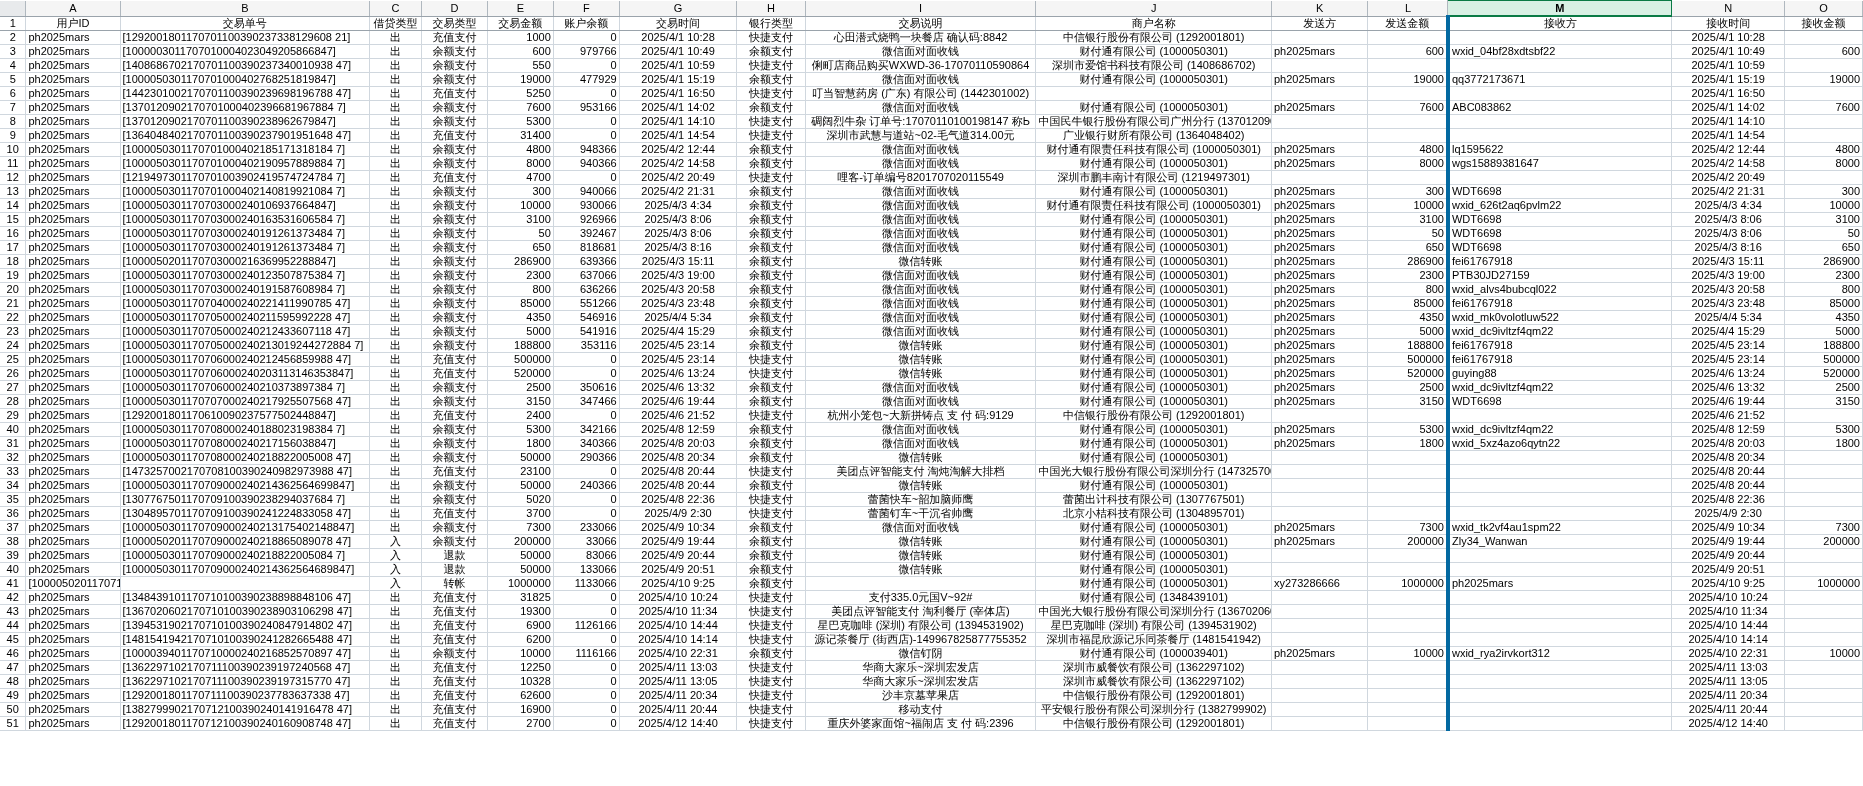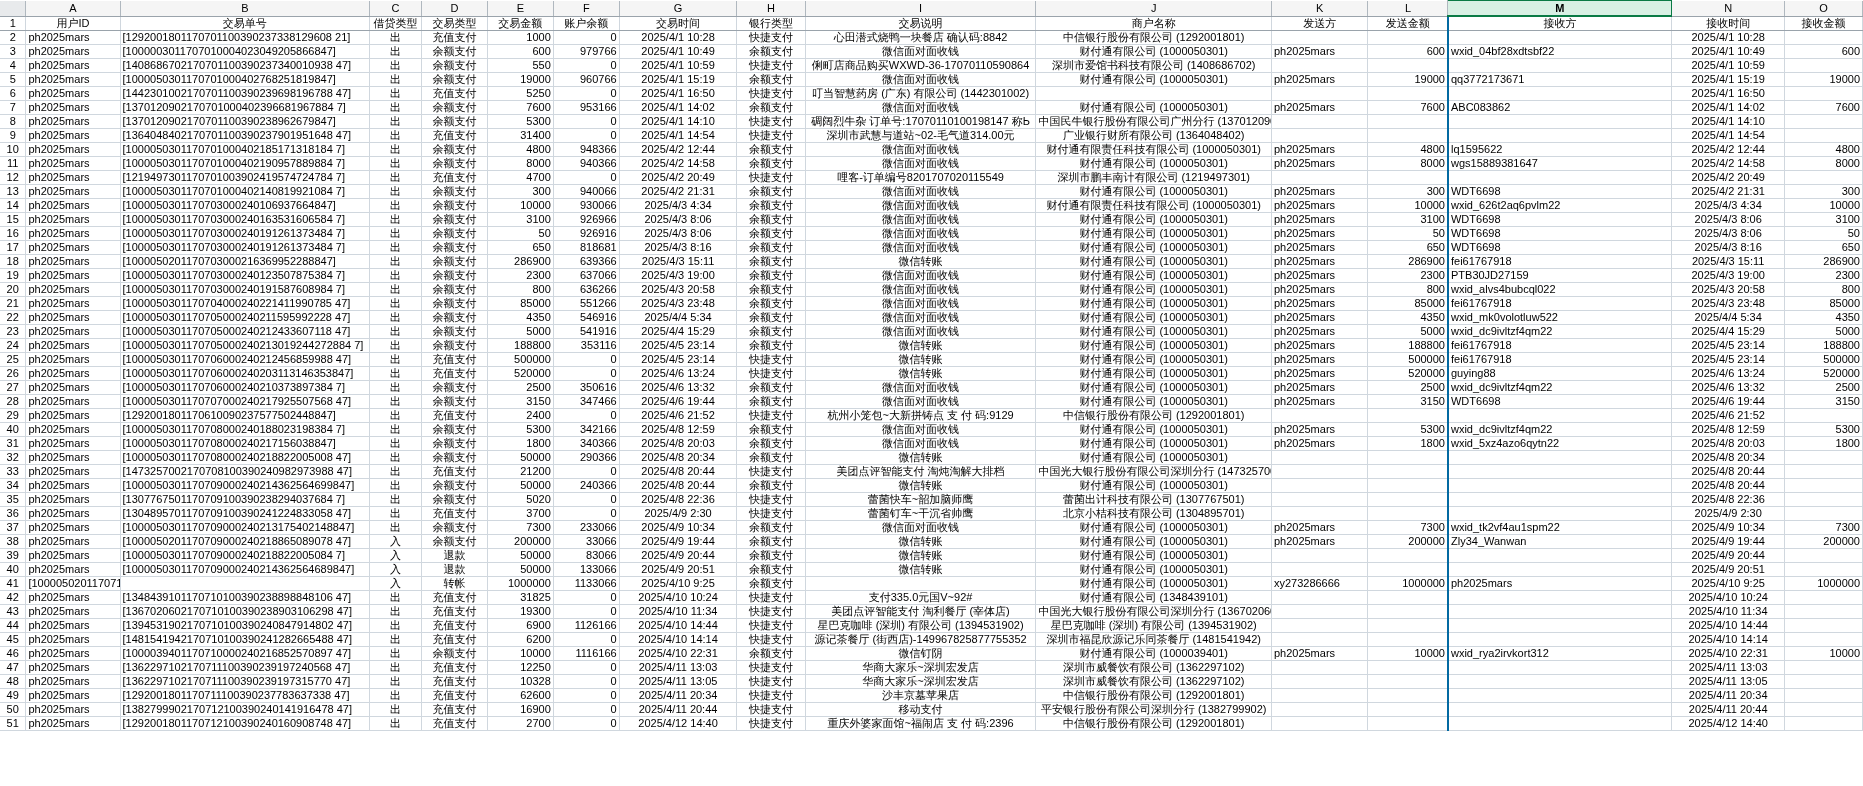--- a/index.html
+++ b/index.html
@@ -70,21 +70,21 @@
   
   tr.hdr td {
     text-align: center;
     font-size: 11px;
     border-bottom: 1px solid #9aa3ab;
   }
   .c-center { text-align: center; }
   .c-left { text-align: left; }
   .c-right { text-align: right; }
   .sel-cell {
-    border-left: 2px solid #0369a1;
+    border-left: 4px solid #0369a1;
     border-right: 1px solid #0a7a45;
   }
   .sel-top { border-top: 1px solid #0a7a45; }
 </style>
 </head>
 <body>
 
 <div id="sheet">
   <table class="grid">
     <colgroup id="cols">
@@ -196,21 +196,21 @@
           <td class="c-center">2025/4/1 10:59</td>
           <td class="c-right"></td>
         </tr>
         <tr>
           <td class="rownum">5</td>
           <td class="c-left">ph2025mars</td>
           <td class="c-left">[1000050301170701000402768251819847]</td>
           <td class="c-center">出</td>
           <td class="c-center">余额支付</td>
           <td class="c-right">19000</td>
-          <td class="c-right">960766</td>
+          <td class="c-right">477929</td>
           <td class="c-center">2025/4/1 15:19</td>
           <td class="c-center">余额支付</td>
           <td class="c-center">微信面对面收钱</td>
           <td class="c-center">财付通有限公司 (1000050301)</td>
           <td class="c-left">ph2025mars</td>
           <td class="c-right">19000</td>
           <td class="c-left sel-cell">qq3772173671</td>
           <td class="c-center">2025/4/1 15:19</td>
           <td class="c-right">19000</td>
         </tr>
@@ -394,21 +394,21 @@
           <td class="c-center">2025/4/3 8:06</td>
           <td class="c-right">3100</td>
         </tr>
         <tr>
           <td class="rownum">16</td>
           <td class="c-left">ph2025mars</td>
           <td class="c-left">[1000050301170703000240191261373484 7]</td>
           <td class="c-center">出</td>
           <td class="c-center">余额支付</td>
           <td class="c-right">50</td>
-          <td class="c-right">926916</td>
+          <td class="c-right">392467</td>
           <td class="c-center">2025/4/3 8:06</td>
           <td class="c-center">余额支付</td>
           <td class="c-center">微信面对面收钱</td>
           <td class="c-center">财付通有限公司 (1000050301)</td>
           <td class="c-left">ph2025mars</td>
           <td class="c-right">50</td>
           <td class="c-left sel-cell">WDT6698</td>
           <td class="c-center">2025/4/3 8:06</td>
           <td class="c-right">50</td>
         </tr>
@@ -699,21 +699,21 @@
           <td class="c-left sel-cell"></td>
           <td class="c-center">2025/4/8 20:34</td>
           <td class="c-right"></td>
         </tr>
         <tr>
           <td class="rownum">33</td>
           <td class="c-left">ph2025mars</td>
           <td class="c-left">[1473257002170708100390240982973988 47]</td>
           <td class="c-center">出</td>
           <td class="c-center">充值支付</td>
-          <td class="c-right">21200</td>
+          <td class="c-right">23100</td>
           <td class="c-right">0</td>
           <td class="c-center">2025/4/8 20:44</td>
           <td class="c-center">快捷支付</td>
           <td class="c-center">美团点评智能支付 淘炖淘解大排档</td>
           <td class="c-center">中国光大银行股份有限公司深圳分行 (1473257002)</td>
           <td class="c-left"></td>
           <td class="c-right"></td>
           <td class="c-left sel-cell"></td>
           <td class="c-center">2025/4/8 20:44</td>
           <td class="c-right"></td>

